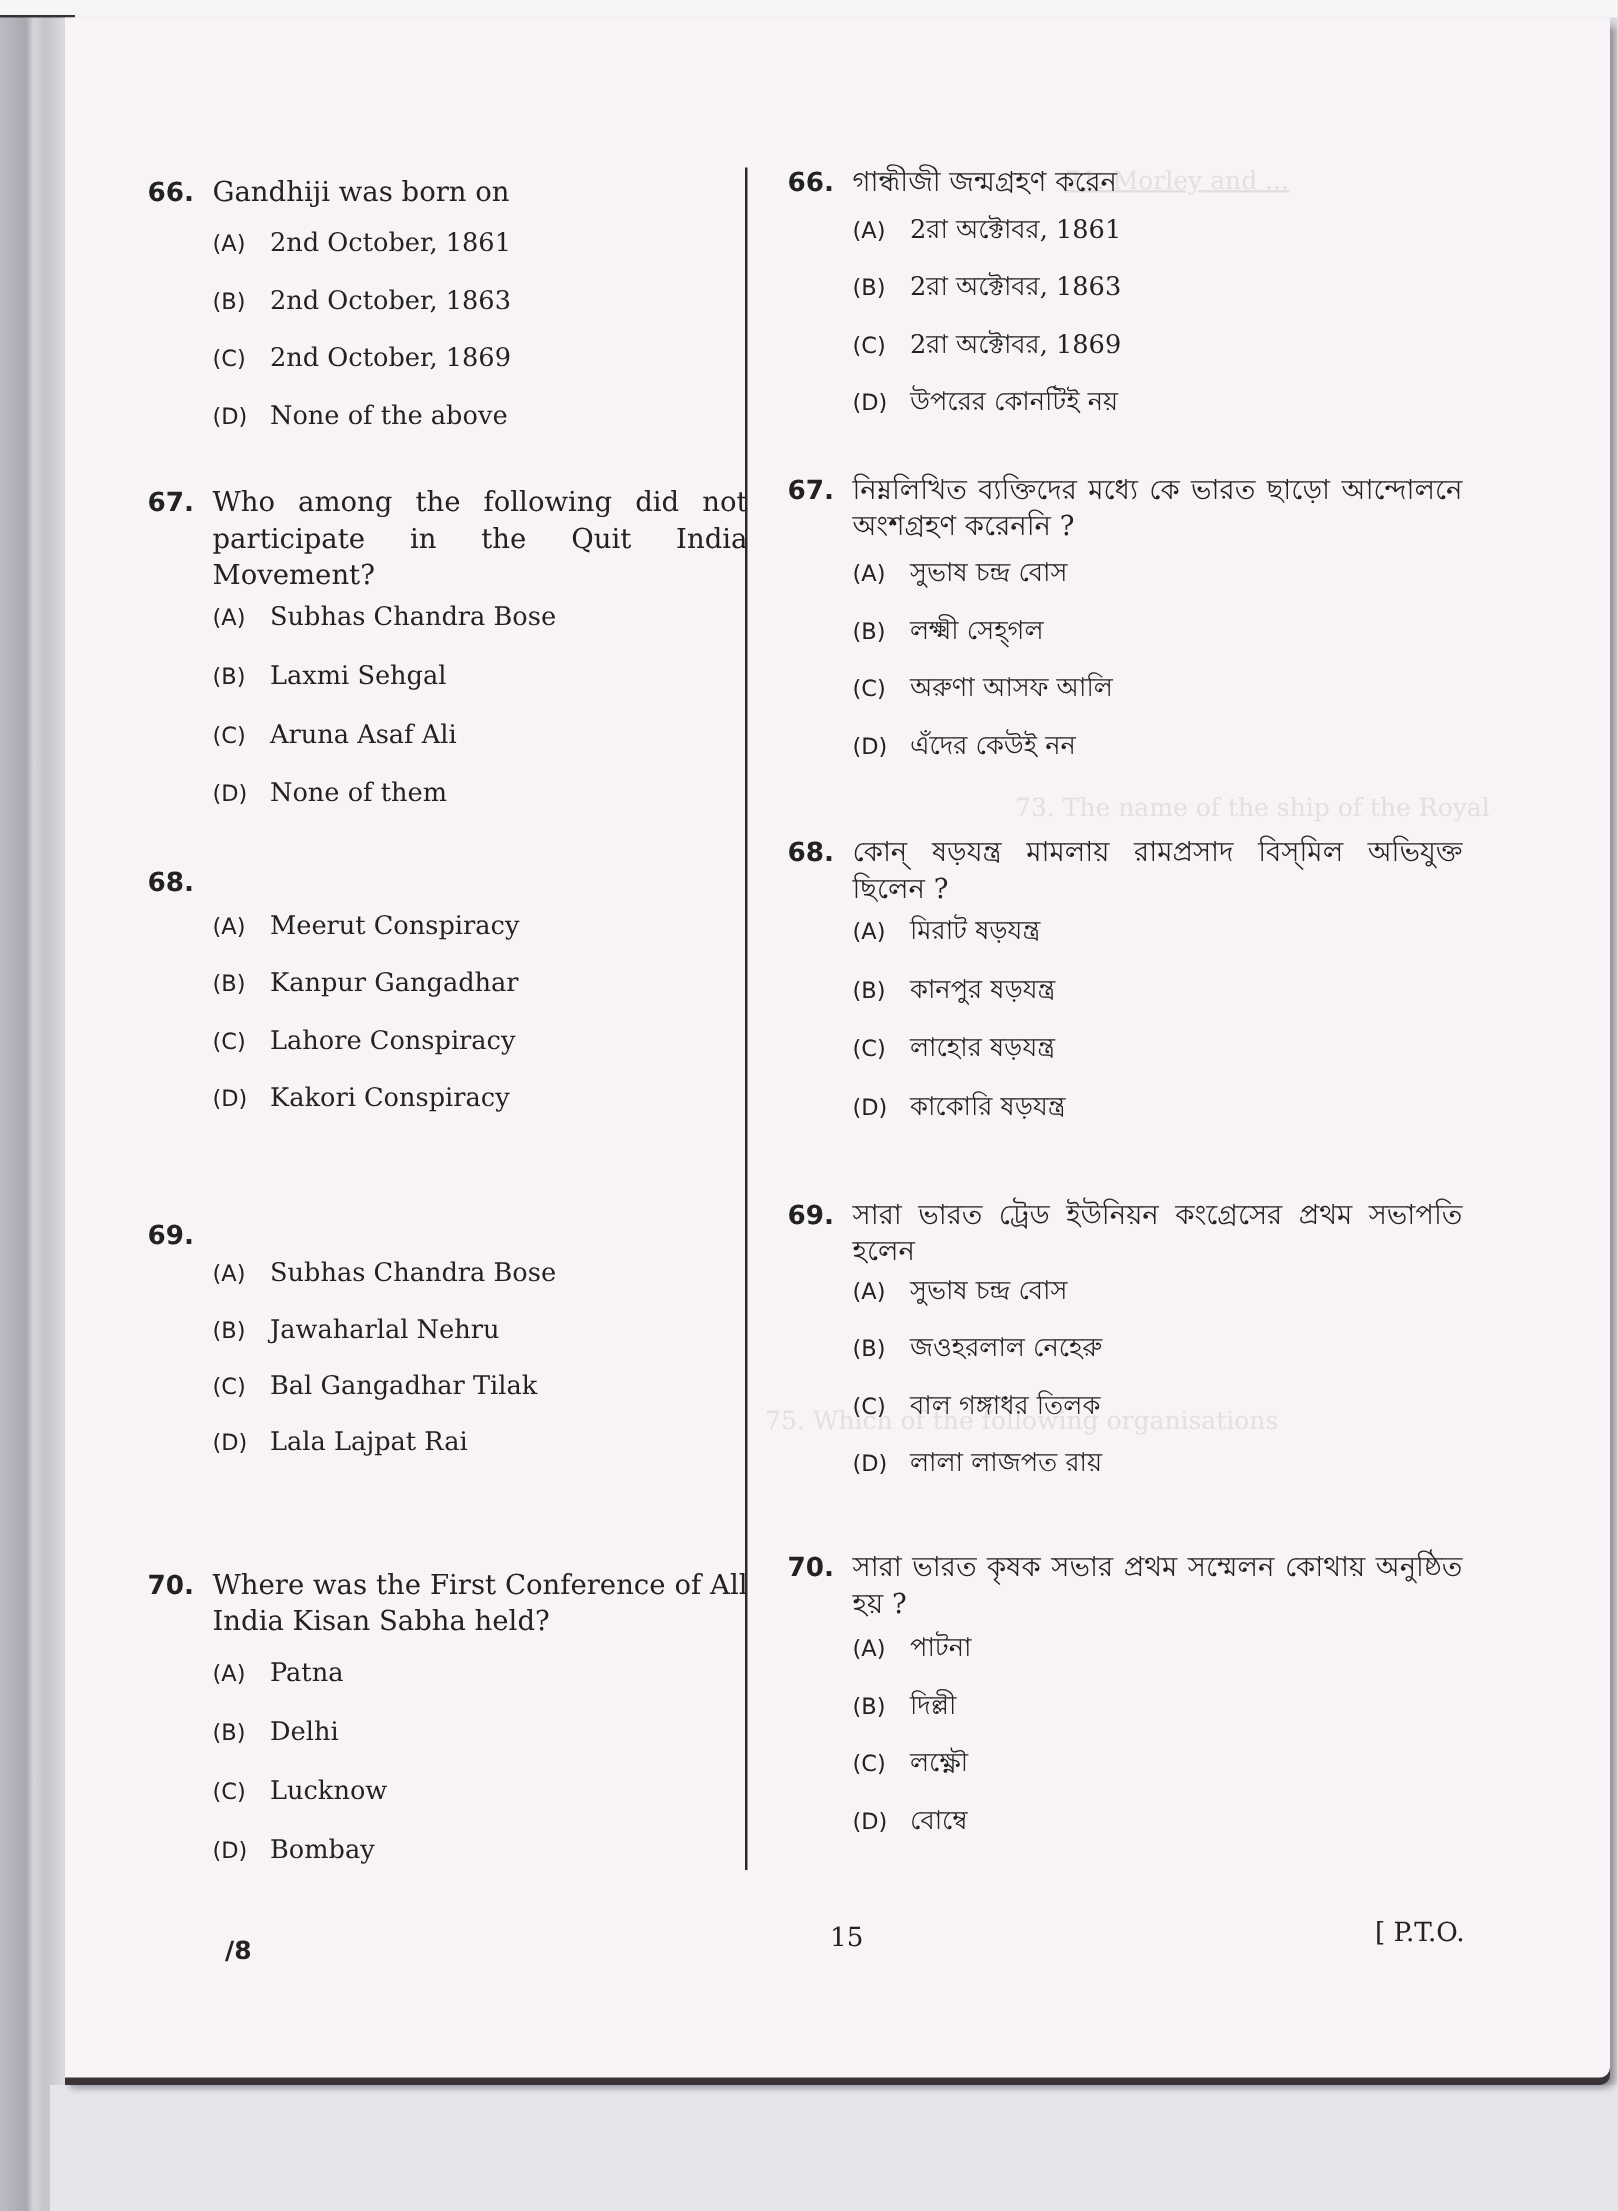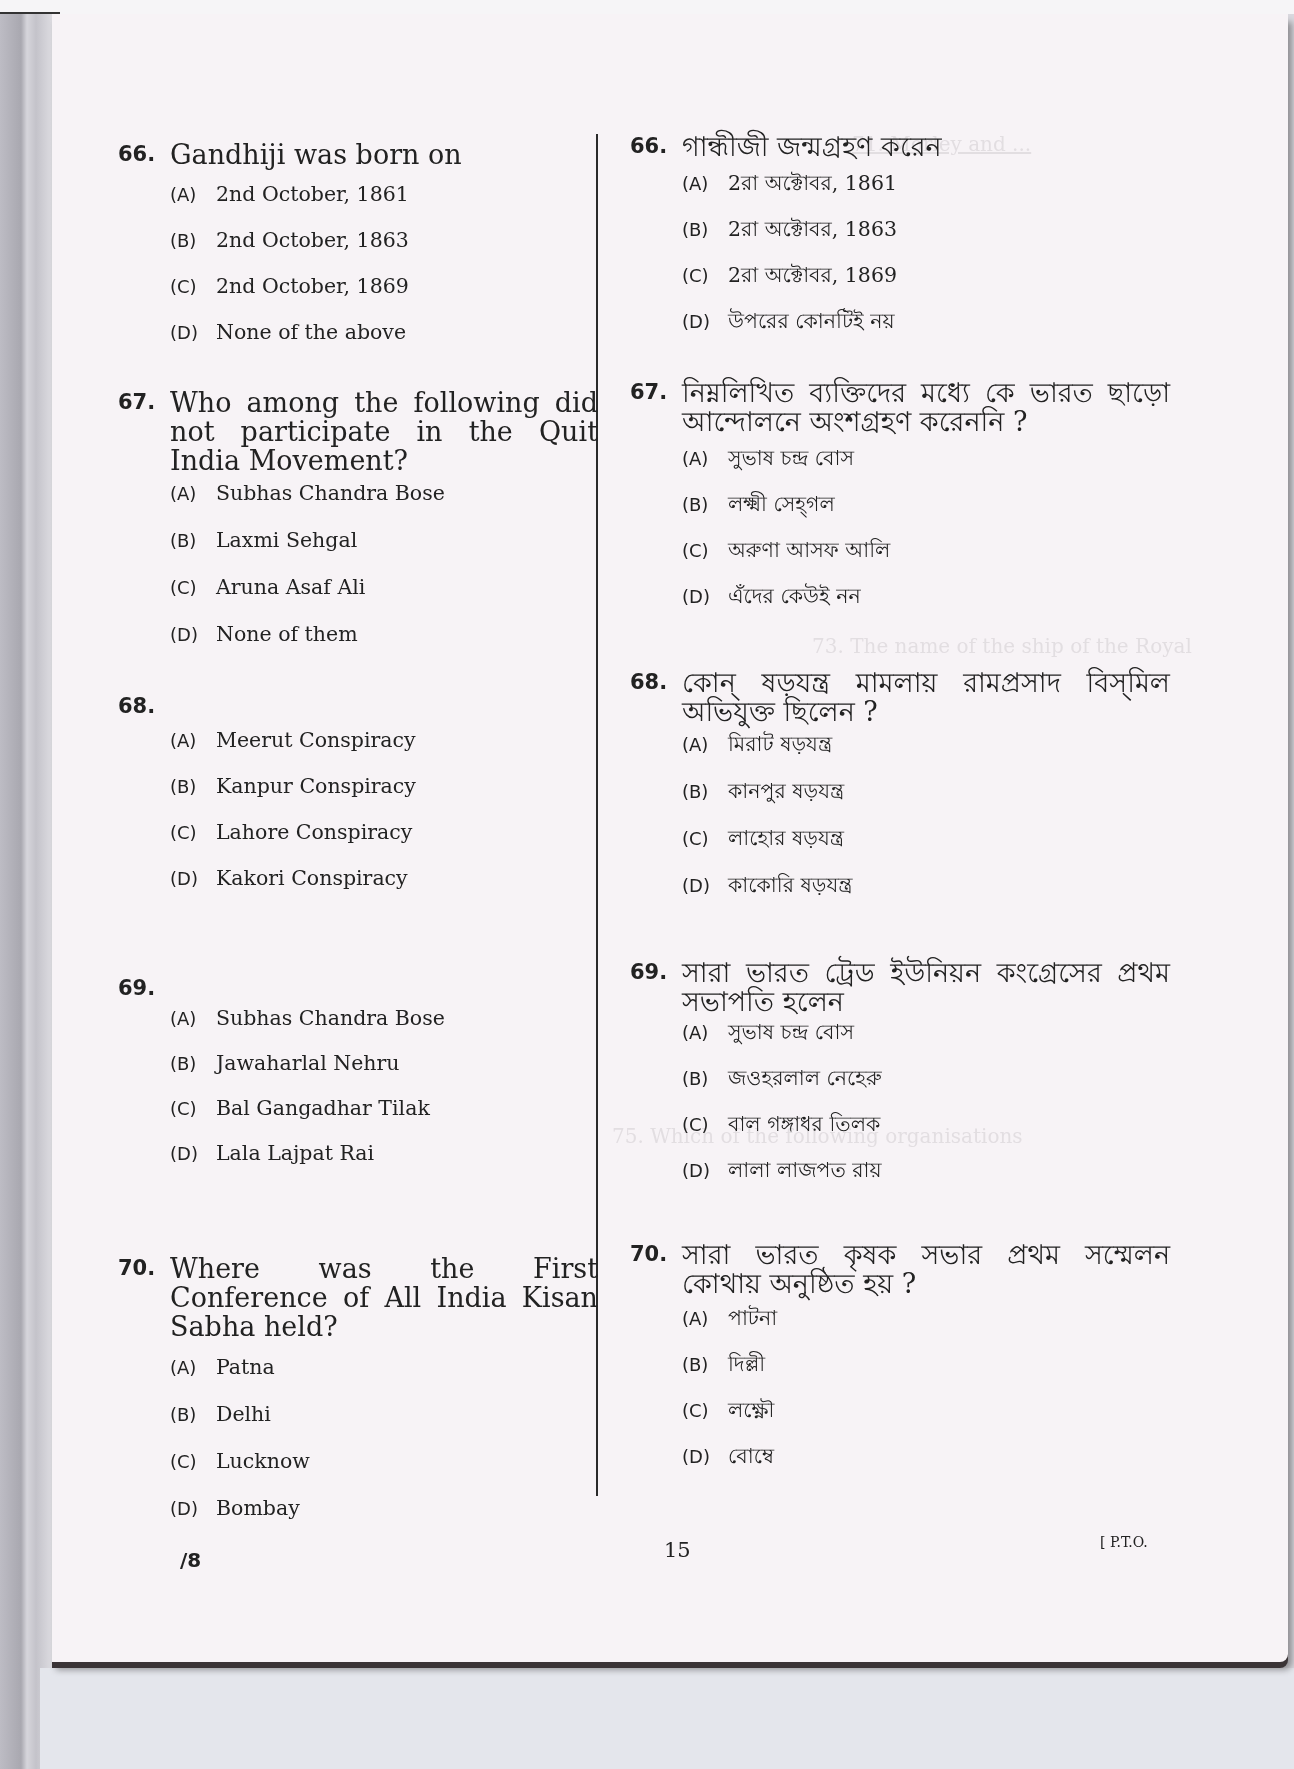--- a/index.html
+++ b/index.html
@@ -22,27 +22,27 @@
     border-bottom-right-radius:8px;
   }
   .below { position:absolute; left:40px; top:1668px; width:1254px; height:101px; background:#e4e6ec; }
   .col { position:absolute; top:0; }
   .col-en { left:66px; width:480px; }
   .col-bn { left:578px; width:540px; }
   .divider { position:absolute; left:544px; top:120px; width:2px; height:1362px; background:#2a2a2a; }
   .q { position:absolute; left:0; width:100%; }
   .q-row { display:flex; align-items:flex-start; }
   .q-num { font-family:"DejaVu Sans", sans-serif; font-weight:bold; font-size:21px; width:52px; flex:none; line-height:28px; }
-  .q-text { font-size:27px; line-height:29px; flex:1; text-align:justify; }
+  .q-text { font-size:22px; line-height:29px; flex:1; text-align:justify; }
   .opt { display:flex; align-items:baseline; margin-left:52px; font-size:20.5px; line-height:28px; }
   .opt-key { font-family:"DejaVu Sans", sans-serif; font-size:18px; width:46px; flex:none; }
   .opt-val {}
   .footer-left { position:absolute; left:128px; top:1534px; font-family:"DejaVu Sans", sans-serif; font-weight:bold; font-size:20px; }
   .footer-center { position:absolute; left:612px; top:1524px; font-size:21px; }
-  .footer-right { position:absolute; left:1048px; top:1520px; font-size:14px; }
+  .footer-right { position:absolute; left:1048px; top:1520px; font-size:21px; }
   .ghost { position:absolute; color:rgba(120,110,120,0.16); font-size:20px; white-space:nowrap; }
 </style>
 </head>
 <body>
 
 <div class="topbar"></div>
 <div class="topline"></div>
 <div class="binding"></div>
 <div class="below"></div>
 
@@ -108,21 +108,21 @@
       <div class="q-row">
         <span class="q-num">68.</span>
       </div>
       <div style="height:6px"></div>
       <div class="opt" style="height:46px">
           <span class="opt-key">(A)</span>
           <span class="opt-val">Meerut Conspiracy</span>
         </div>
       <div class="opt" style="height:46px">
           <span class="opt-key">(B)</span>
-          <span class="opt-val">Kanpur Conspiracy</span>
+          <span class="opt-val">Kanpur Gangadhar</span>
         </div>
       <div class="opt" style="height:46px">
           <span class="opt-key">(C)</span>
           <span class="opt-val">Lahore Conspiracy</span>
         </div>
       <div class="opt" style="height:46px">
           <span class="opt-key">(D)</span>
           <span class="opt-val">Kakori Conspiracy</span>
         </div>
     </div>

